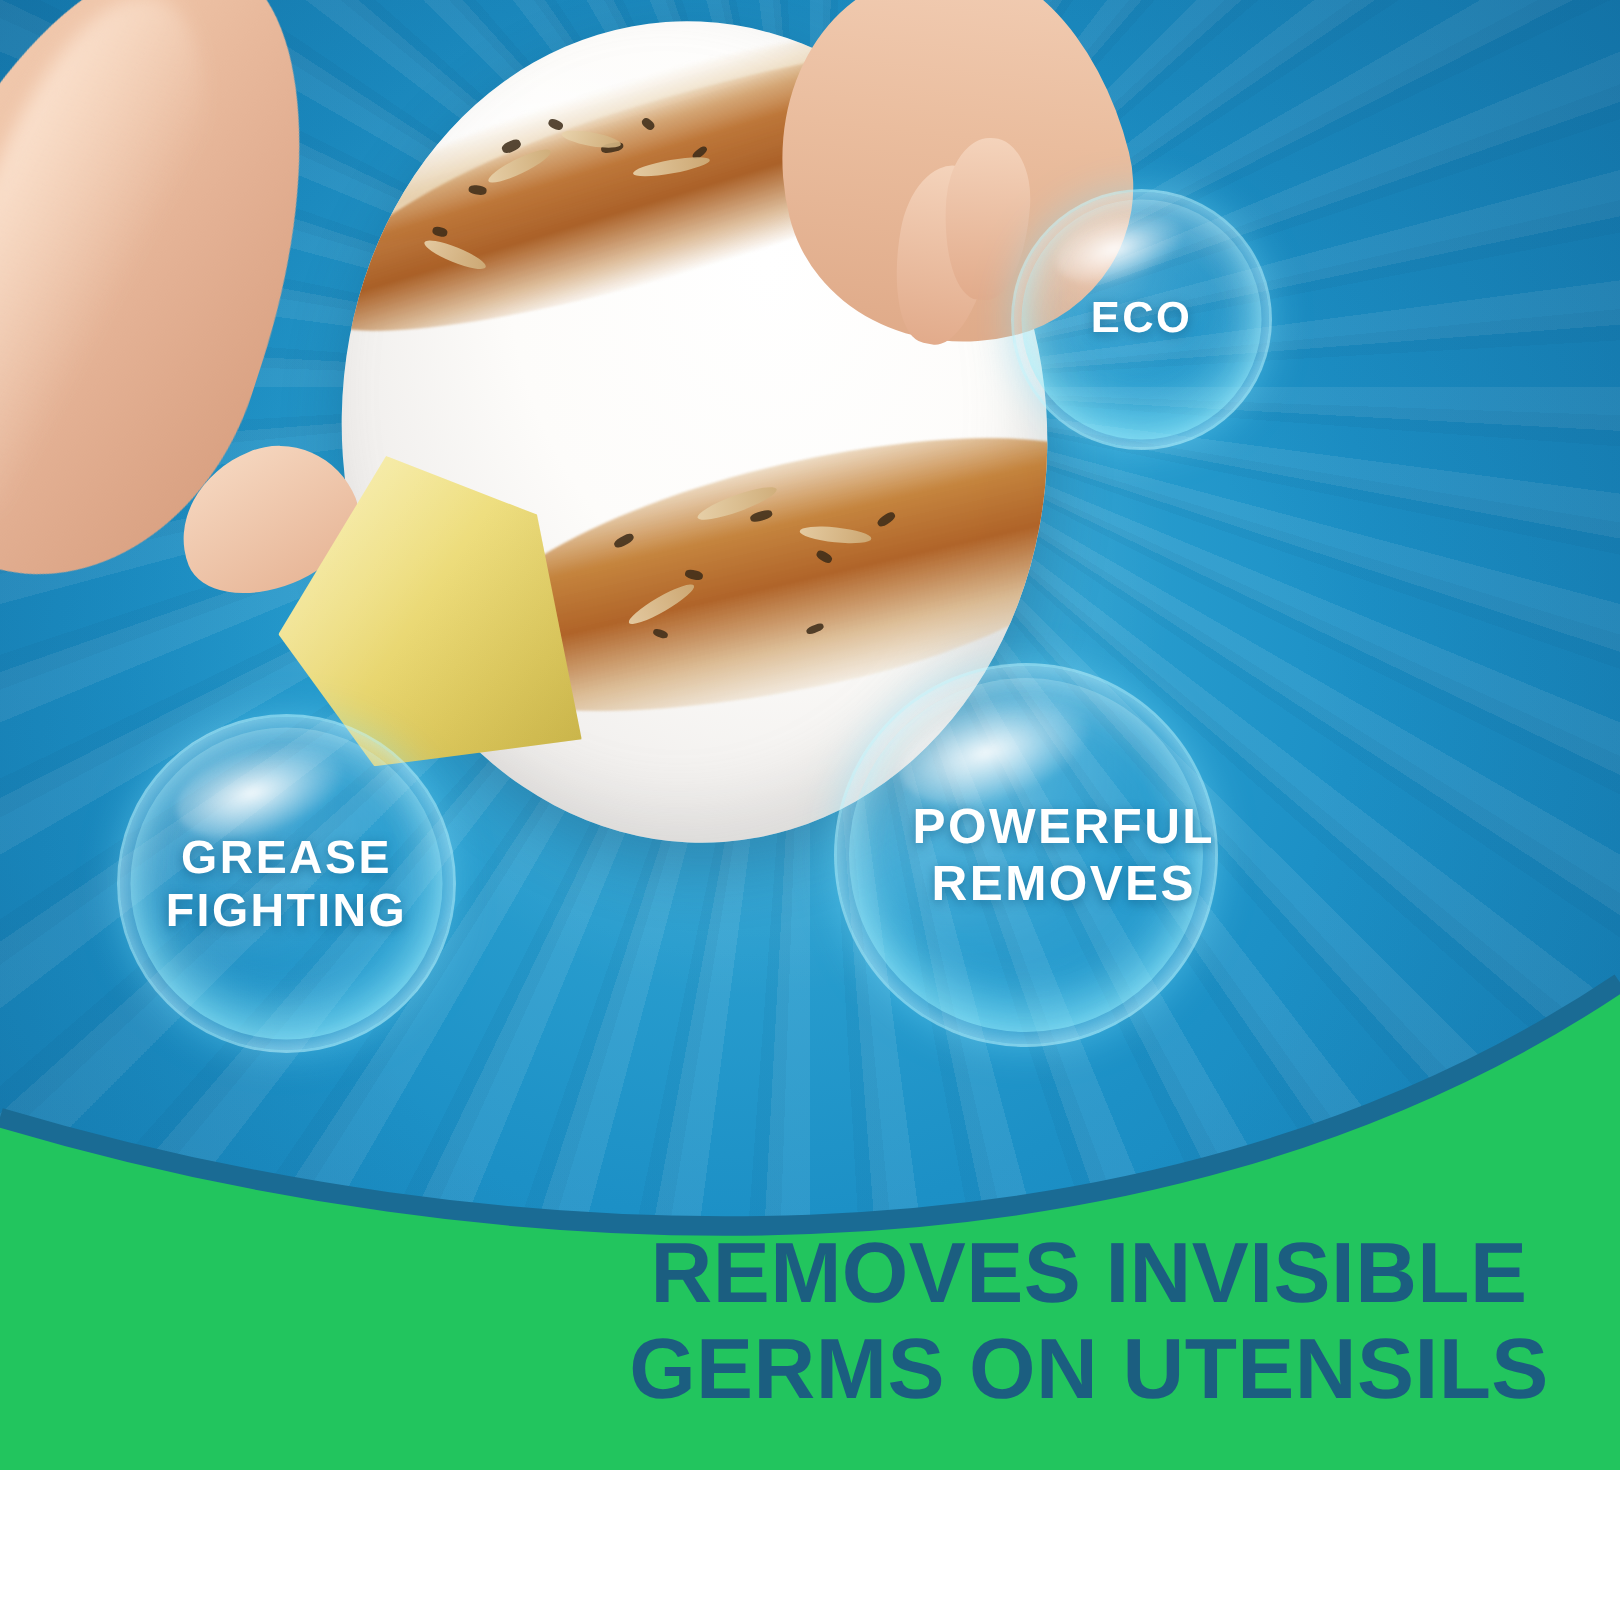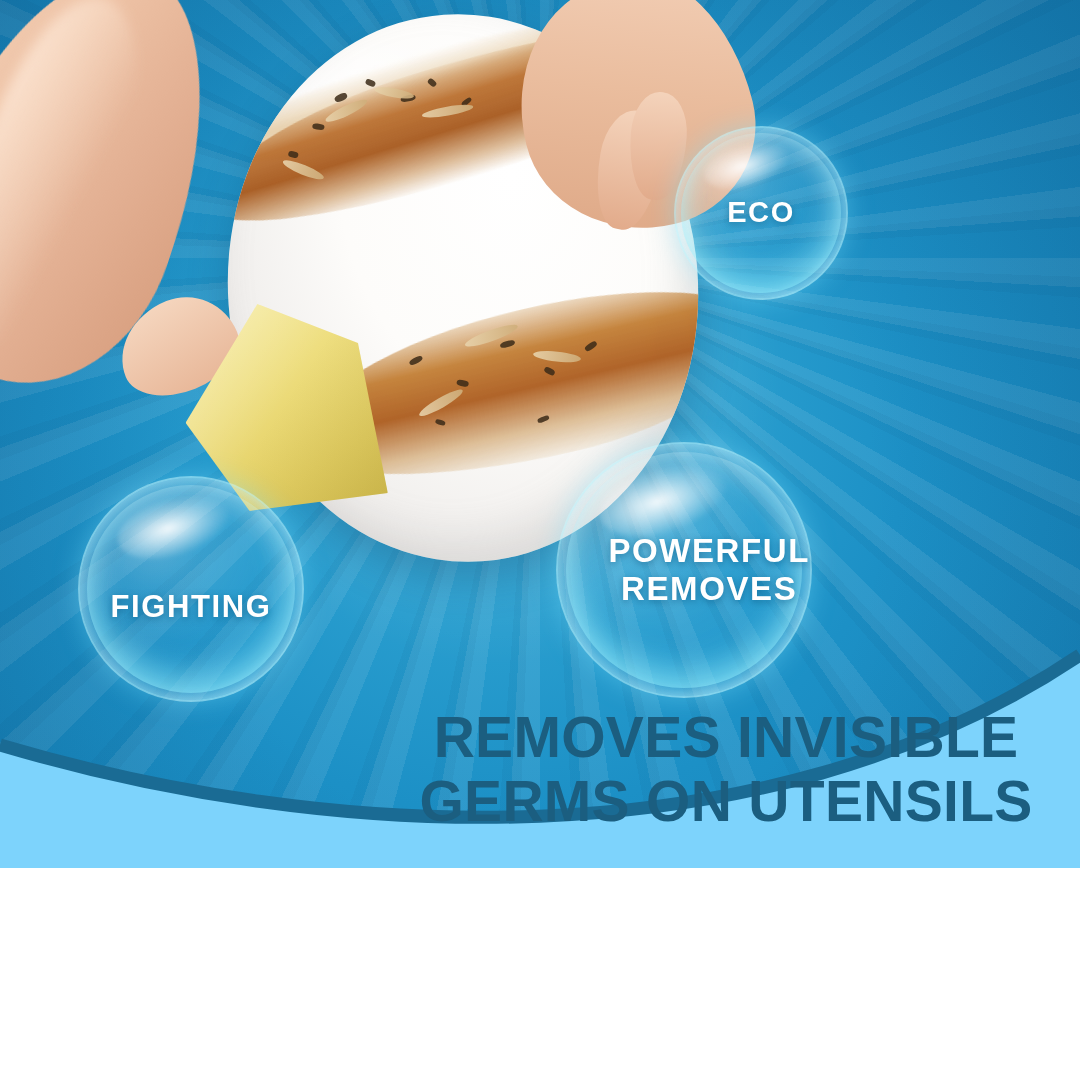--- a/index.html
+++ b/index.html
@@ -1,19 +1,19 @@
 <!DOCTYPE html>
 <html><head>
 <meta charset="utf-8">
 <style>
   * { margin:0; padding:0; box-sizing:border-box; }
   html,body { width:1080px; height:1080px; overflow:hidden; background:#ffffff;
     font-family:"Liberation Sans", sans-serif; }
 
-  #stage { position:relative; width:1080px; height:868px; background:#7dd3fc; overflow:hidden; }
+  #stage { position:relative; width:1080px; height:980px; background:#22c55e; overflow:hidden; }
 
   
   .hero-clip {
     position:absolute; left:0; top:0; width:1080px; height:860px;
     clip-path: path("M0,0 L1080,0 L1080,655 C760,870 320,840 0,745 Z");
     overflow:hidden;
   }
   .hero-base {
     position:absolute; inset:0;
     background:
@@ -259,21 +259,21 @@
 
   <div class="bubble" id="bubble-eco">
     <div class="label"><span>ECO</span><br></div>
   </div>
 
   <div class="bubble" id="bubble-power">
     <div class="label"><span>POWERFUL</span><br><span>REMOVES</span></div>
   </div>
 
   <div class="bubble" id="bubble-grease">
-    <div class="label"><br><span>FIGHTING</span></div>
+    <div class="label"><span>GREASE</span><br><span>FIGHTING</span></div>
   </div>
 
   <div class="headline">
     <span class="l1">REMOVES INVISIBLE</span>
     <span class="l2">GERMS ON UTENSILS</span>
   </div>
 
 </div>
 
 </body></html>

